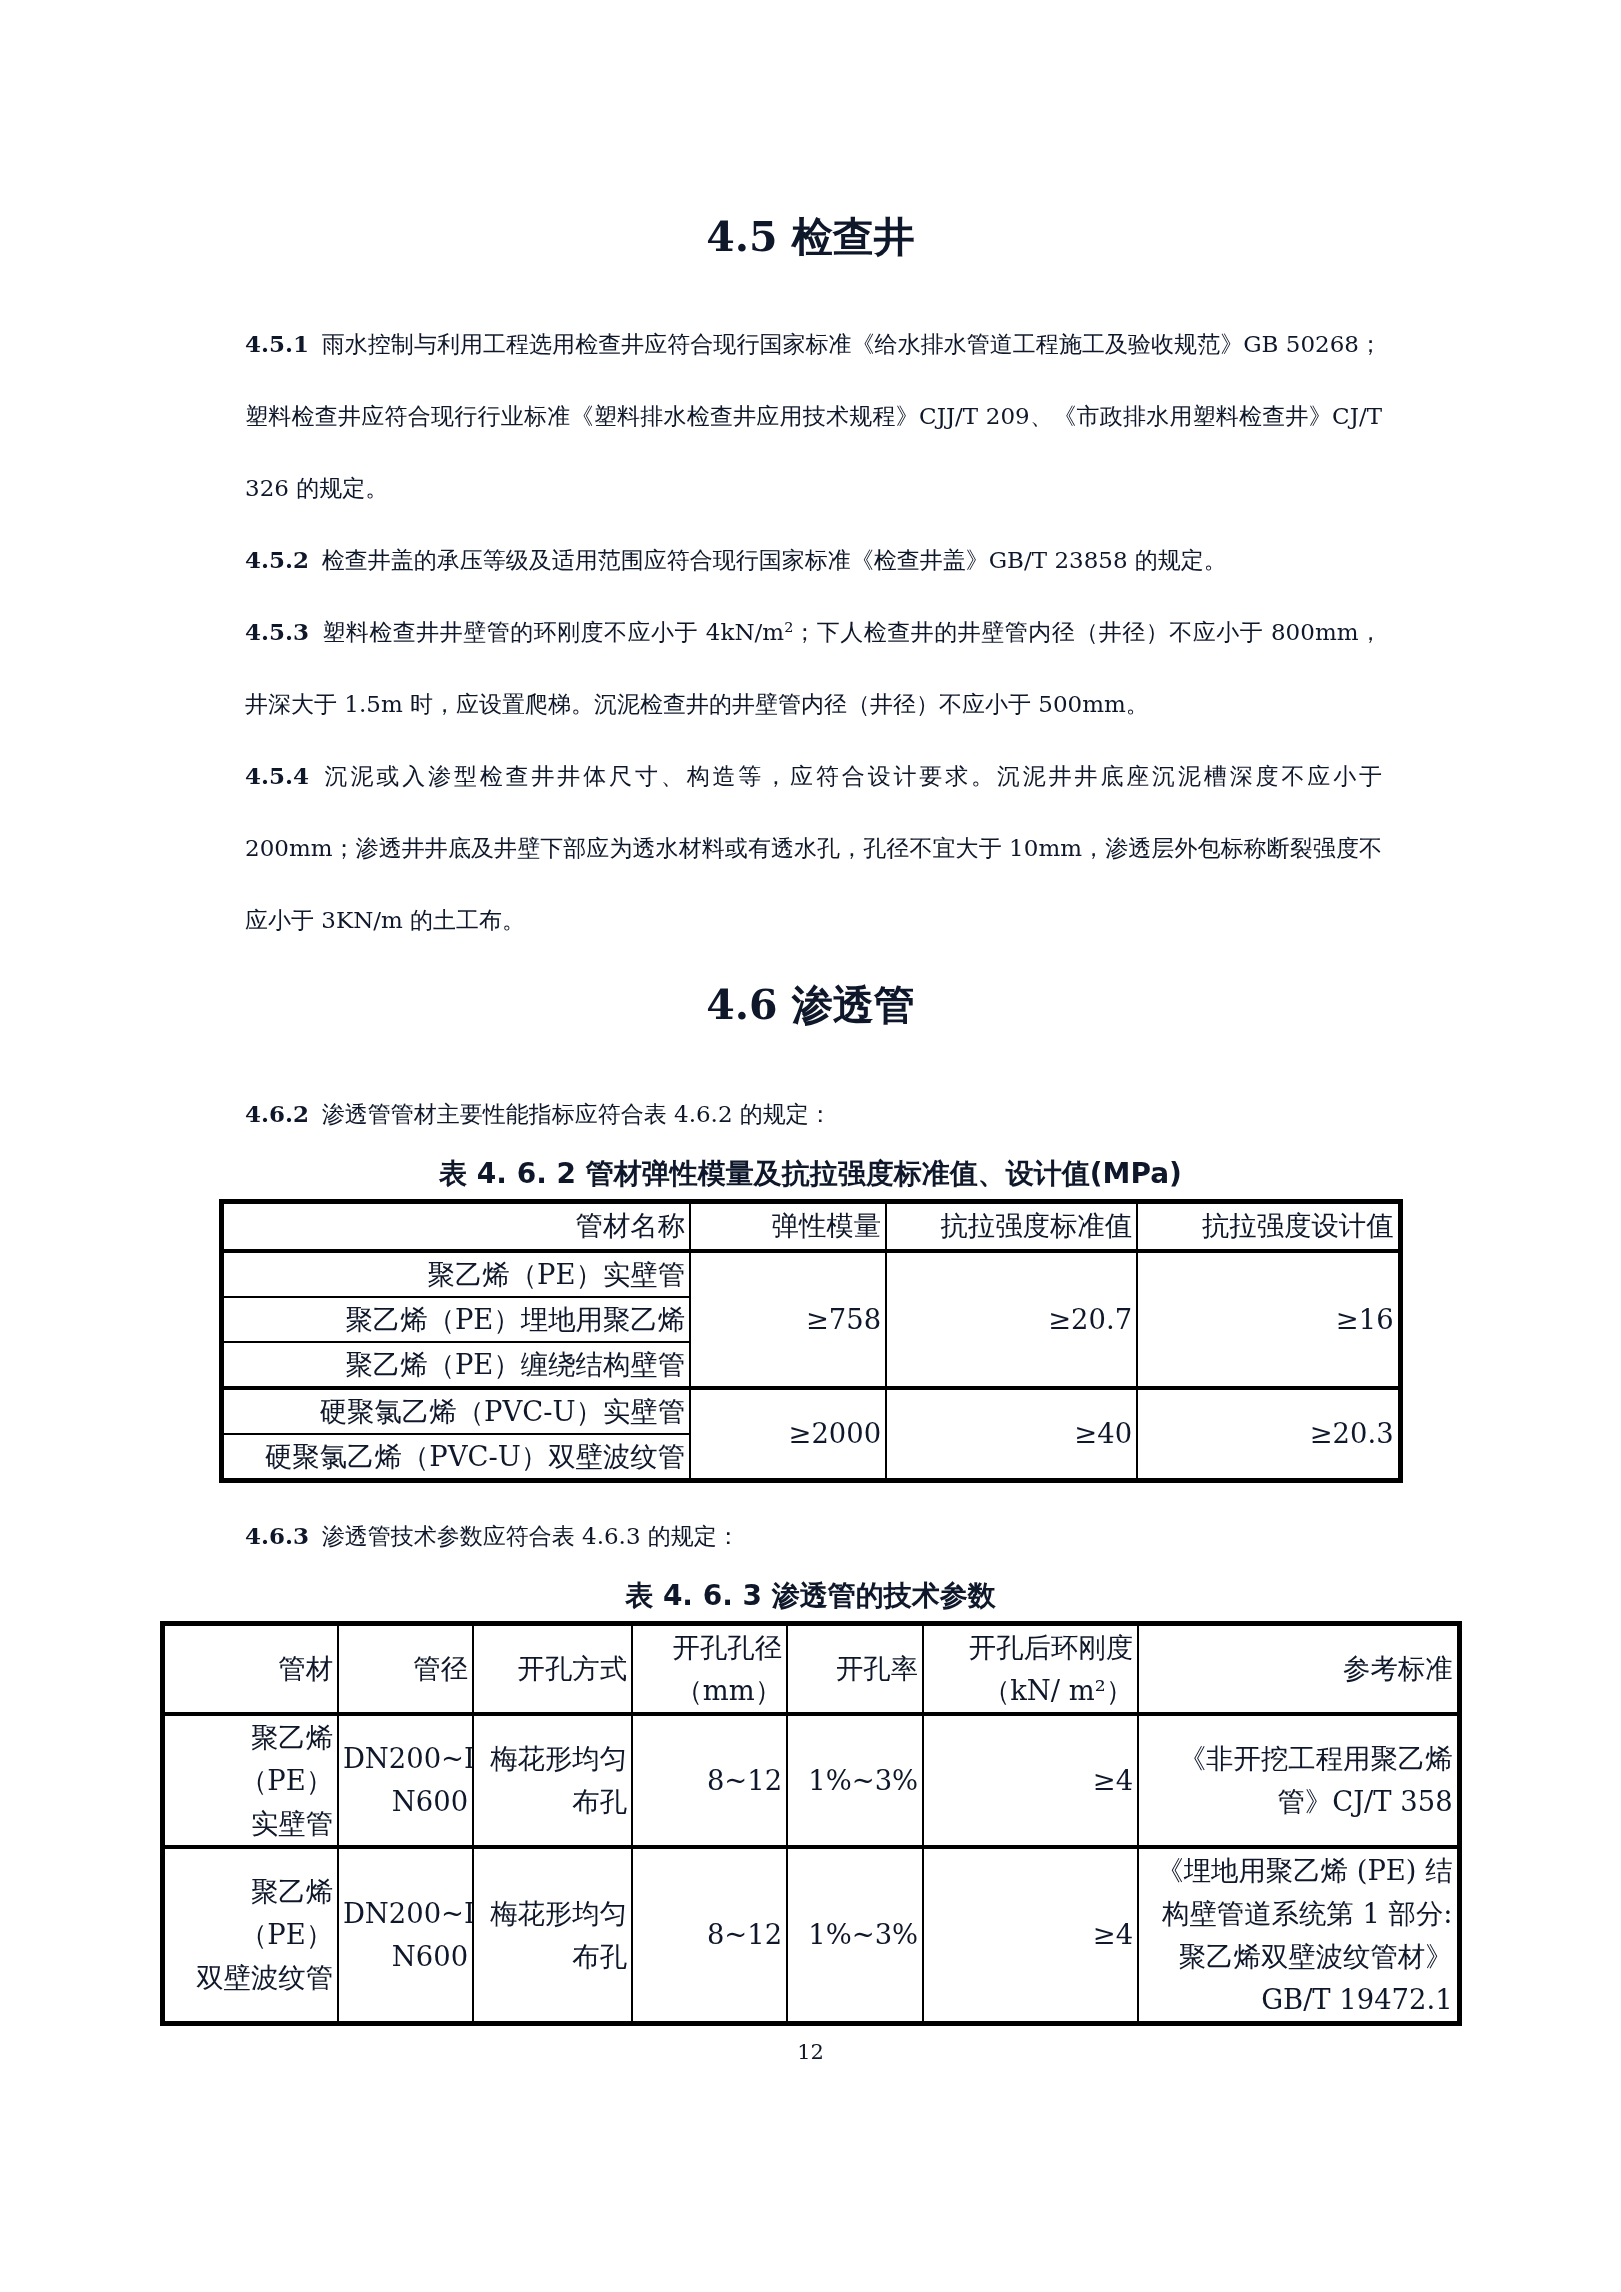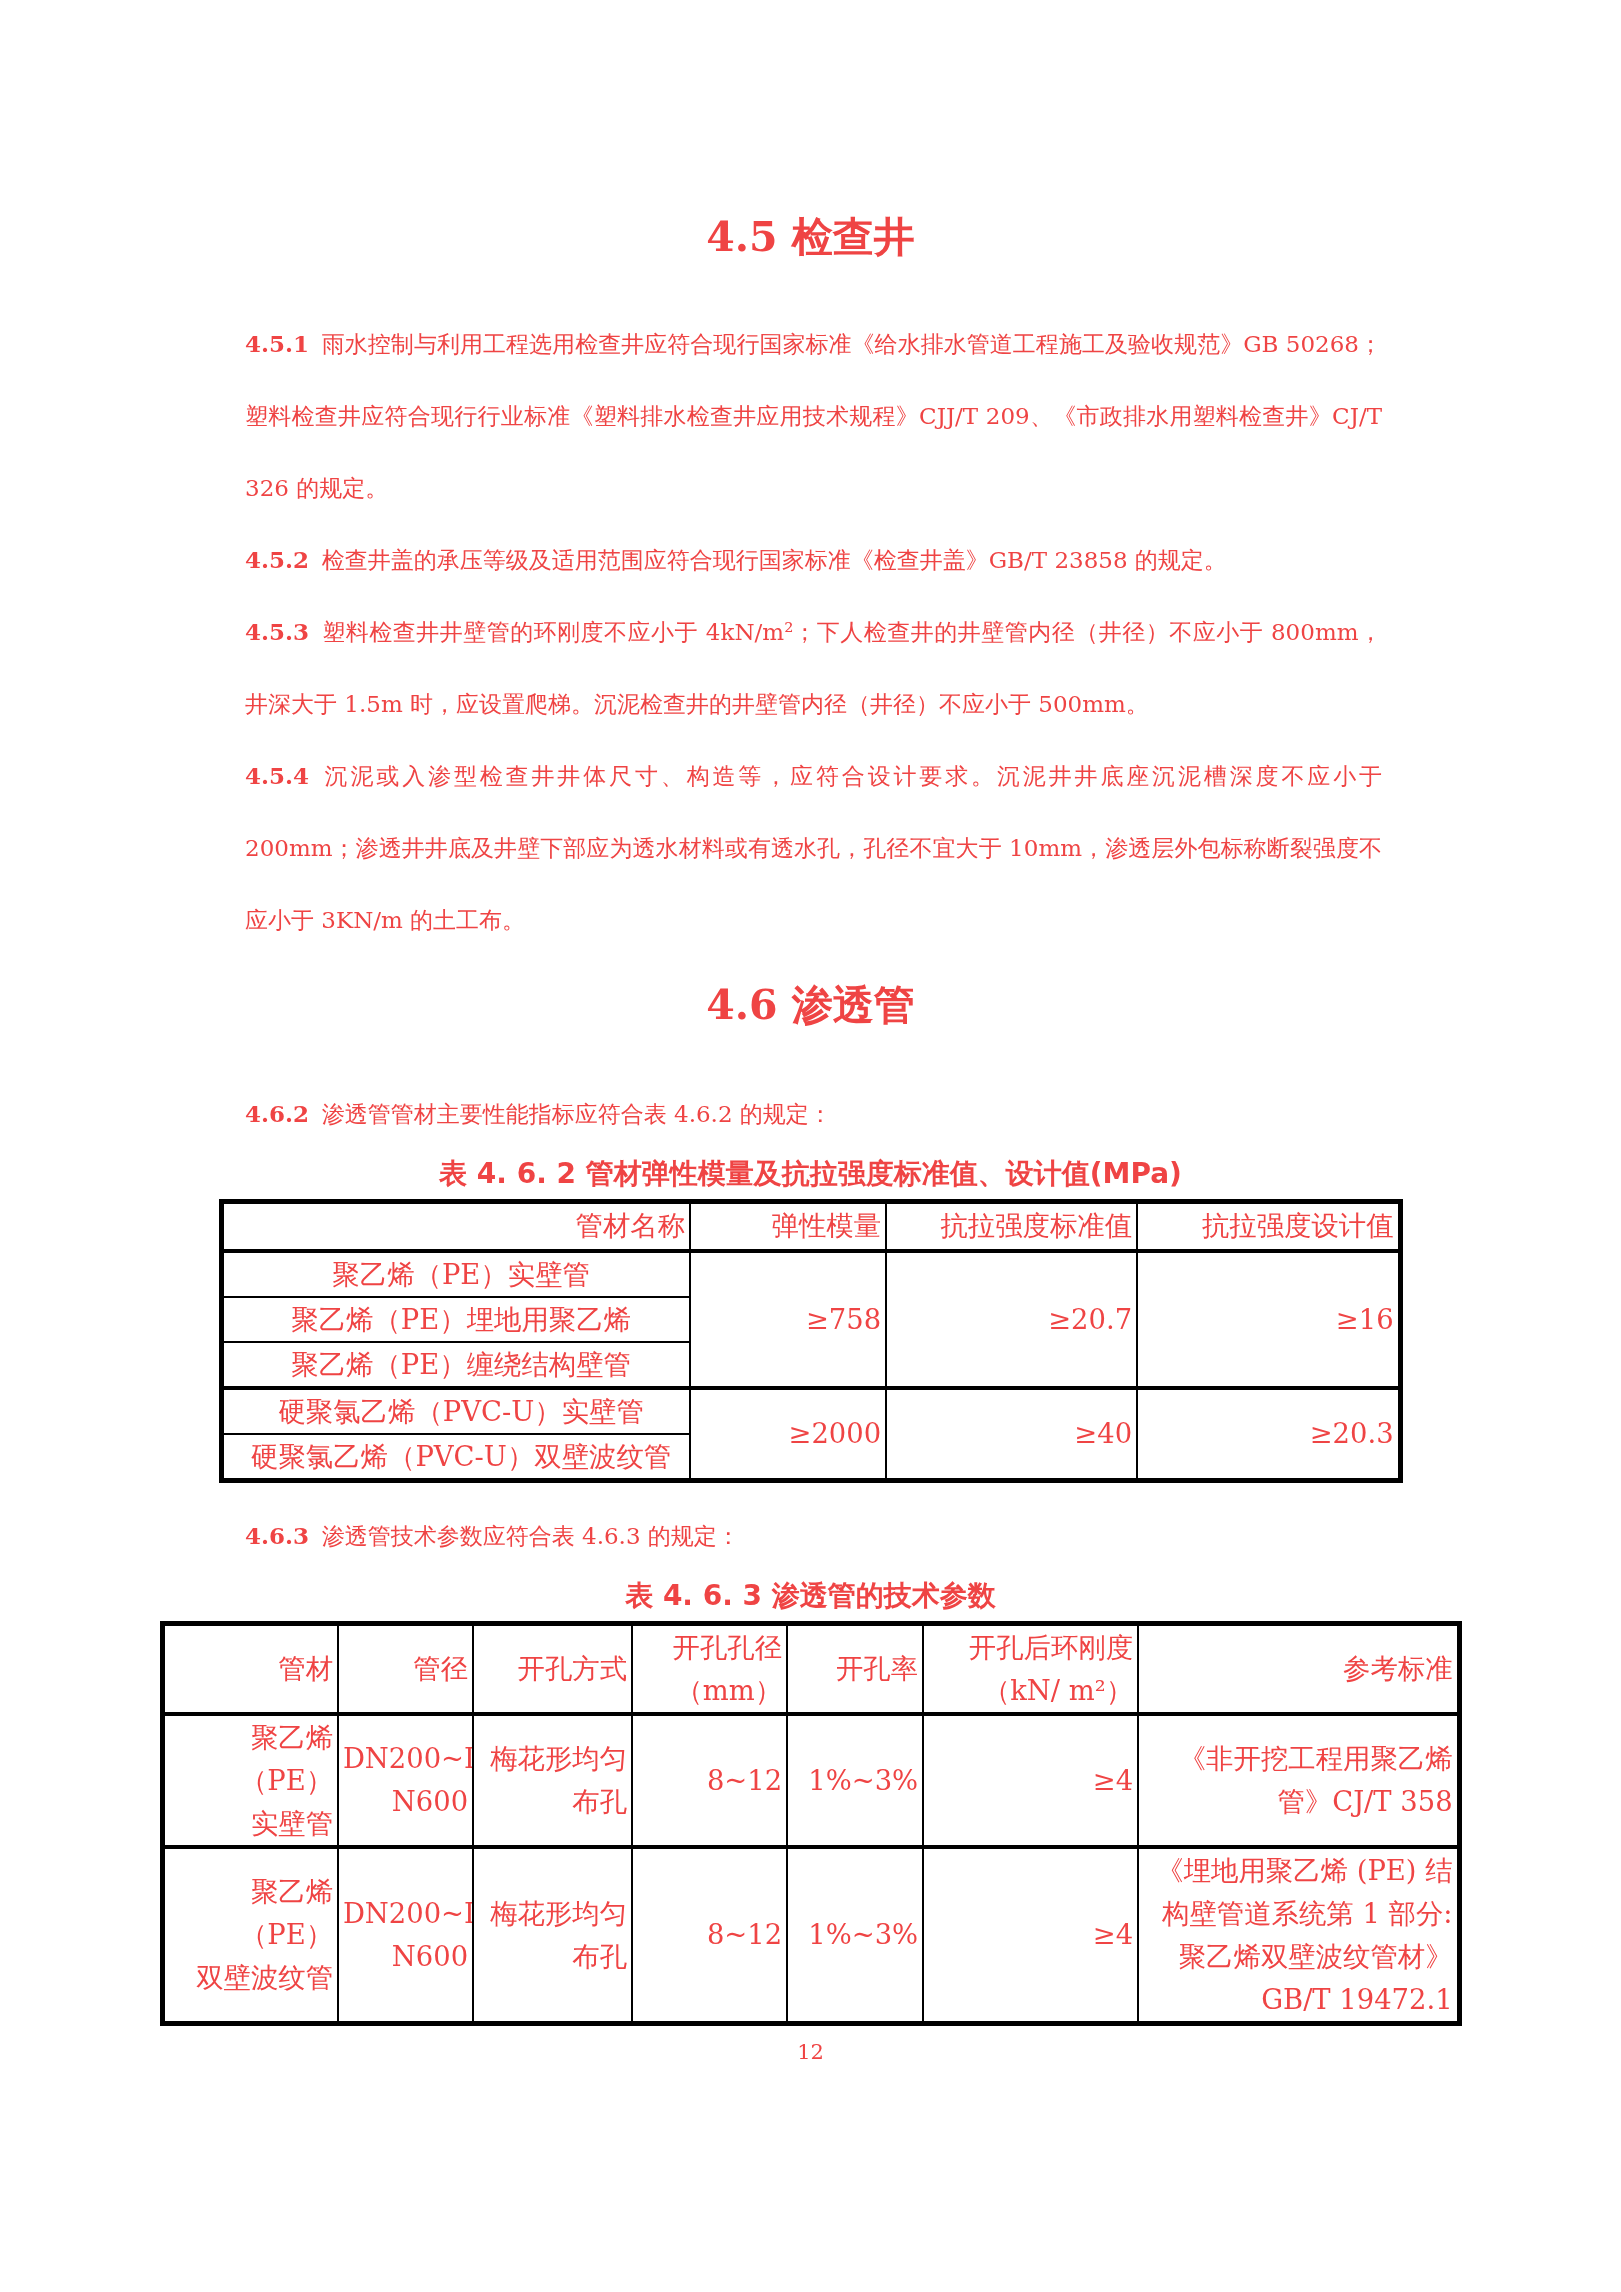--- a/index.html
+++ b/index.html
@@ -1,21 +1,21 @@
 <!DOCTYPE html>
 <html><head>
 <meta charset="utf-8">
 <style>
   html,body{margin:0;padding:0;background:#888;}
   .page{
     position:relative;
     width:1621px;height:2293px;
     margin:0 auto;
     background:#ffffff;
-    color:#ef4444;
+    color:#0f172a;
     font-family:"DejaVu Serif","Liberation Serif",serif;
     overflow:hidden;
     box-sizing:border-box;
   }
   .section-title{
     font-size:41px;
     font-weight:bold;
     text-align:center;
     line-height:47px;
     margin:0;
@@ -49,21 +49,21 @@
     text-align:right;
     vertical-align:middle;
     white-space:pre-line;
     font-weight:normal;
     padding:0 3.9px;
     overflow:hidden;
   }
   .t1{width:1179px;border:5.9px solid #000;}
   .t1 th{height:45px;border-bottom:4.9px solid #000;}
   .t1 td{height:43px;line-height:39px;}
-  .t1 td.name{text-align:center;padding-left:13.7px;}
+  .t1 td.name{text-align:right;padding-left:13.7px;}
   .t1 tr.gsep td{border-top:4.9px solid #000;}
   .t2{width:1298px;border:5.9px solid #000;}
   .t2 th{height:84px;line-height:43px;border-bottom:4.9px solid #000;}
   .t2 td{line-height:43px;}
   .t2 tr.r1 td{height:90px;}
   .t2 tr.r2 td{height:165px;border-top:4.9px solid #000;}
   .t1 col.c1{width:469px;} .t1 col.c2{width:196px;}
   .t1 col.c3{width:251px;} .t1 col.c4{width:263px;}
   .t2 col.d1{width:176px;} .t2 col.d2{width:135px;}
   .t2 col.d3{width:159px;} .t2 col.d4{width:155px;}

